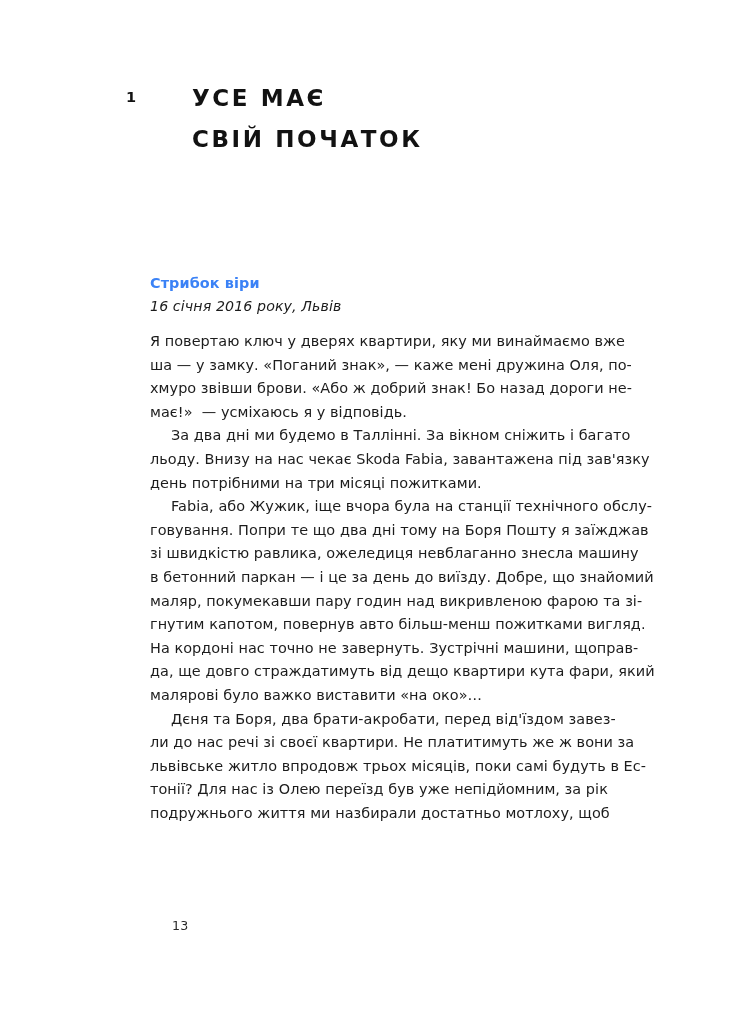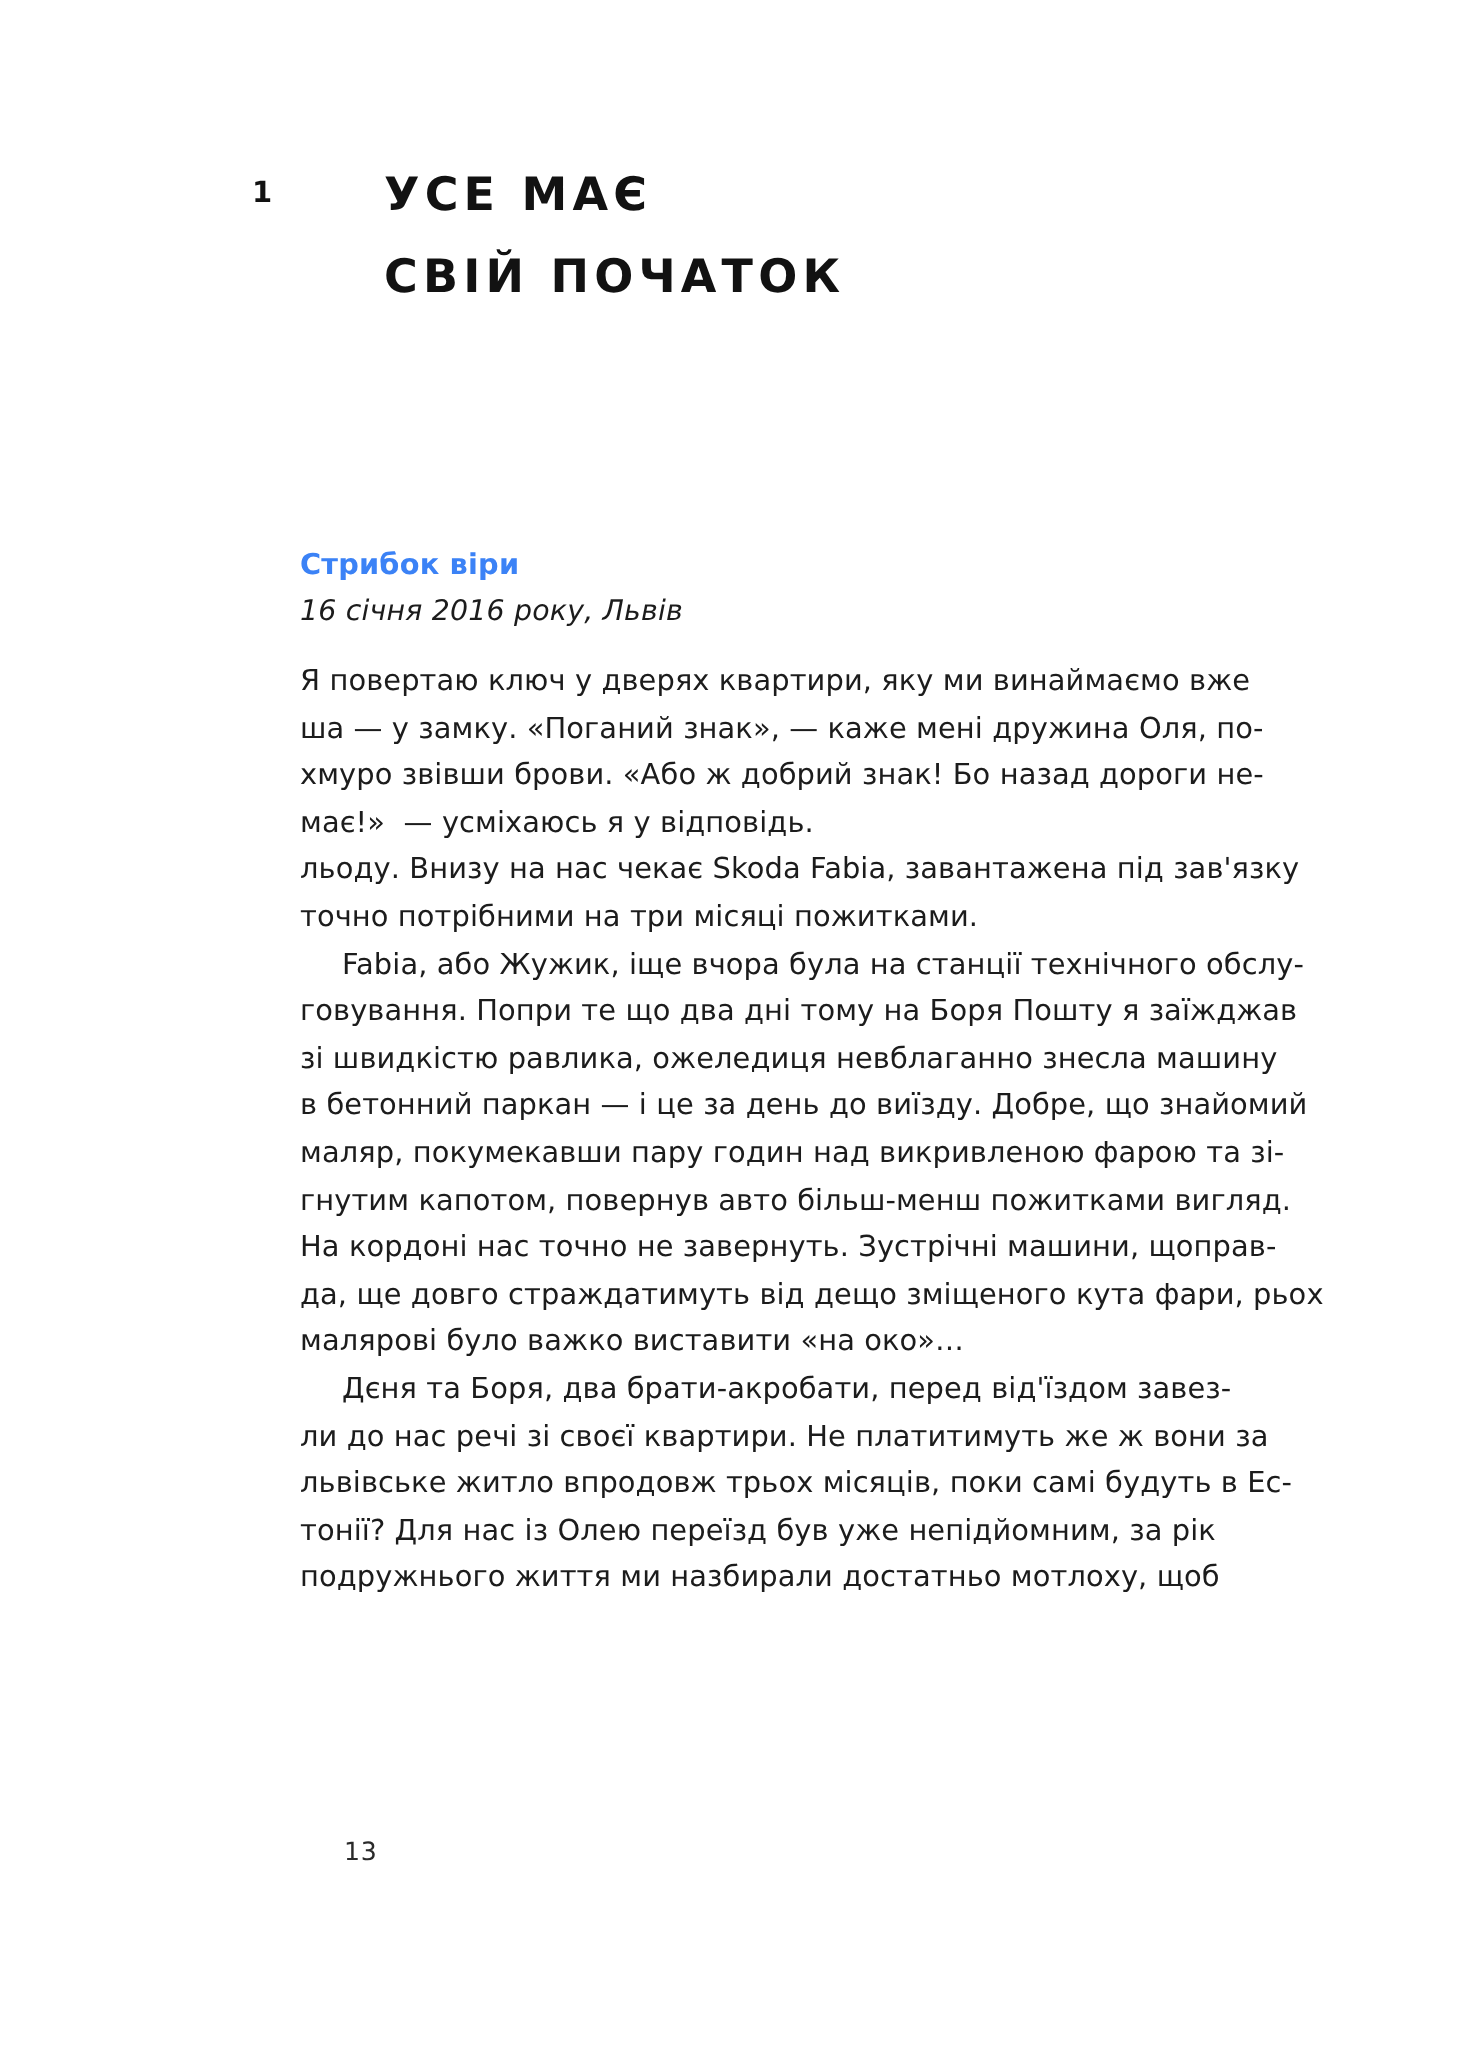--- a/index.html
+++ b/index.html
@@ -138,32 +138,33 @@
   </div>
 
   <div class="body-text" id="body-text">
       <p class="para">
         <span class="line just">Я повертаю ключ у дверях квартири, яку ми винаймаємо вже</span>
         <span class="line just">ша — у замку. «Поганий знак», — каже мені дружина Оля, по-</span>
         <span class="line just">хмуро звівши брови. «Або ж добрий знак! Бо назад дороги не-</span>
         <span class="line last">має!»  — усміхаюсь я у відповідь.</span>
       </p>
       <p class="para">
+        <span class="line just"><span class="indent"></span>За два дні ми будемо в Таллінні. За вікном сніжить і багато</span>
         <span class="line just">льоду. Внизу на нас чекає Skoda Fabia, завантажена під зав'язку</span>
-        <span class="line last">точно потрібними на три місяці пожитками.</span>
+        <span class="line last">день потрібними на три місяці пожитками.</span>
       </p>
       <p class="para">
         <span class="line just"><span class="indent"></span>Fabia, або Жужик, іще вчора була на станції технічного обслу-</span>
         <span class="line just">говування. Попри те що два дні тому на Боря Пошту я заїжджав</span>
         <span class="line just">зі швидкістю равлика, ожеледиця невблаганно знесла машину</span>
         <span class="line just">в бетонний паркан — і це за день до виїзду. Добре, що знайомий</span>
         <span class="line just">маляр, покумекавши пару годин над викривленою фарою та зі-</span>
         <span class="line just">гнутим капотом, повернув авто більш-менш пожитками вигляд.</span>
         <span class="line just">На кордоні нас точно не завернуть. Зустрічні машини, щоправ-</span>
-        <span class="line just">да, ще довго страждатимуть від дещо зміщеного кута фари, рьох</span>
+        <span class="line just">да, ще довго страждатимуть від дещо квартири кута фари, який</span>
         <span class="line last">малярові було важко виставити «на око»…</span>
       </p>
       <p class="para">
         <span class="line just"><span class="indent"></span>Дєня та Боря, два брати-акробати, перед від'їздом завез-</span>
         <span class="line just">ли до нас речі зі своєї квартири. Не платитимуть же ж вони за</span>
         <span class="line just">львівське житло впродовж трьох місяців, поки самі будуть в Ес-</span>
         <span class="line just">тонії? Для нас із Олею переїзд був уже непідйомним, за рік</span>
         <span class="line last">подружнього життя ми назбирали достатньо мотлоху, щоб</span>
       </p>
     </div>

